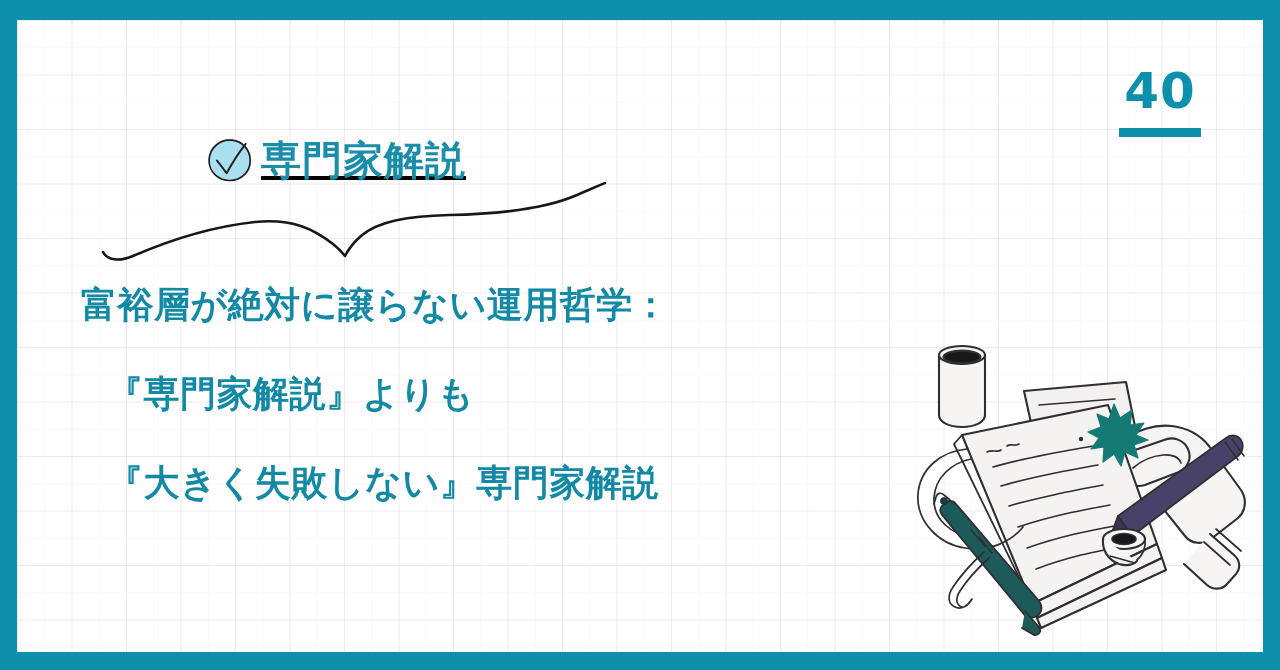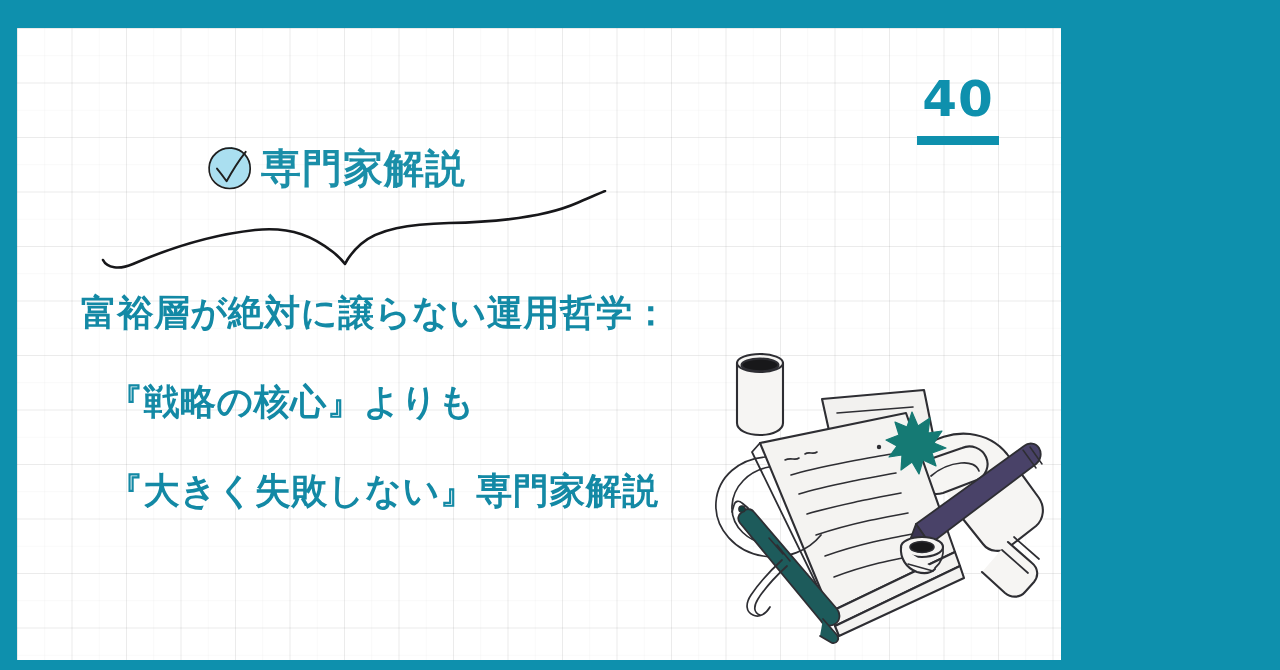--- a/index.html
+++ b/index.html
@@ -18,22 +18,22 @@
     height: 670px;
     overflow: hidden;
     background: #0e90ad;      
     box-sizing: border-box;
   }
 
   
   .paper {
     position: absolute;
     left: 17px;
-    top: 28px;
-    width: 1044px;
+    top: 20px;
+    width: 1246px;
     height: 632px;
     background-color: #ffffff;
     background-image:
       
       linear-gradient(to right,  rgba(0,0,0,0.055) 1px, transparent 1px),
       linear-gradient(to bottom, rgba(0,0,0,0.055) 1px, transparent 1px),
       
       linear-gradient(to right,  rgba(0,0,0,0.022) 1px, transparent 1px),
       linear-gradient(to bottom, rgba(0,0,0,0.022) 1px, transparent 1px);
     background-size:
@@ -76,20 +76,21 @@
     width: 580px;
     height: 120px;
   }
   .badge-row {
     position: absolute;
     left: 102px;
     top: 2px;
     display: flex;
     align-items: center;
     gap: 2px;
+    text-decoration: underline;
   }
   .check-icon {
     width: 60px;
     height: 60px;
     flex: none;
     display: block;
   }
   .badge-label {
     font-family: "DejaVu Sans", sans-serif;
     font-weight: 700;
@@ -170,21 +171,21 @@
 
       <svg class="swoosh" viewBox="0 0 560 82">
         <path d="M6 70 C10 78 22 80 36 74 C66 61 112 45 158 40 C196 36 218 48 236 62
                  C241 66 245 70 248 74 C251 68 256 61 264 54 C281 39 312 34 352 33
                  C404 32 448 27 480 13 C494 7 503 3 508 1" fill="none" stroke="#17171a" stroke-width="2.6" stroke-linecap="round" stroke-linejoin="round"></path>
       </svg>
     </div>
 
     <div class="headline">
       <div class="headline-line">富裕層が絶対に譲らない運用哲学：</div>
-      <div class="headline-line indented">『戦略の核心』よりも</div>
+      <div class="headline-line indented">『専門家解説』よりも</div>
       <div class="headline-line indented">『大きく失敗しない』専門家解説</div>
     </div>
 
     <div class="illustration">
       <svg viewBox="0 0 372 330">
         <g fill="none" stroke="#2e2e33" stroke-width="2.1" stroke-linecap="round" stroke-linejoin="round">
 
           <g>
             <path d="M50 33 L50 93 C50 100 60 105 73 105 C86 105 96 100 96 93 L96 33" fill="#f6f5f3"></path>
             <ellipse cx="73" cy="33" rx="23" ry="9" fill="#f6f5f3"></ellipse>

